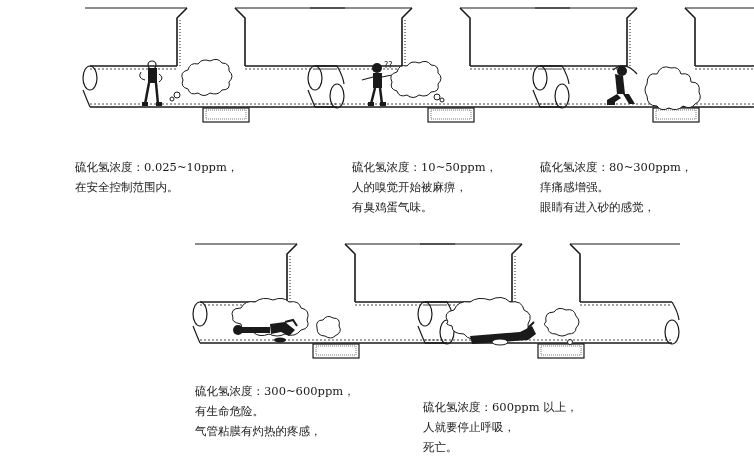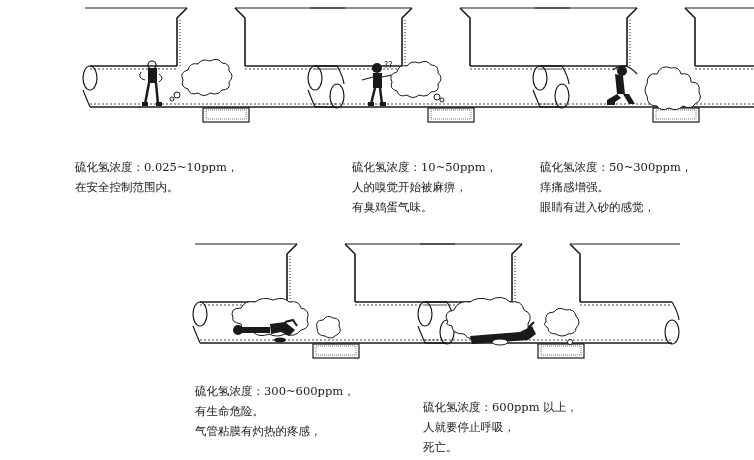--- a/index.html
+++ b/index.html
@@ -106,21 +106,21 @@
     </g>
     <g>
       <circle cx="97" cy="71" r="5" fill="#1a1a1a"></circle>
       <path d="M 90 74 L 98 76 L 100 94 L 92 94 Z" fill="#1a1a1a"></path>
       <path d="M 88 70 Q 100 60 112 74" fill="none" stroke="#1a1a1a" stroke-width="1.2"></path>
       <path d="M 92 94 L 82 100 L 82 105 L 90 105 L 90 102 L 96 98 Z" fill="#1a1a1a"></path>
       <path d="M 98 94 L 104 104 L 110 104 L 104 94 Z" fill="#1a1a1a"></path>
     </g>
   </svg>
   <div class="caption" style="left:15px; top:157px;">
-    <div>硫化氢浓度：50~300ppm，</div>
+    <div>硫化氢浓度：80~300ppm，</div>
     <div>痒痛感增强。</div>
     <div>眼睛有进入砂的感觉，</div>
   </div>
 </div>
 
 <div class="panel" style="left:185px; top:236px; width:280px; height:150px;">
   <svg width="280" height="130">
     <use href="#pipe-scene"></use>
     <g fill="#fff" stroke="#1a1a1a" stroke-width="1">
       <path d="M 48 82 q -4 -10 8 -10 q 4 -8 14 -6 q 8 -6 18 -2 q 10 -4 16 2 q 10 -2 12 6 q 10 2 6 12 q 4 8 -6 10 q -6 8 -16 4 q -8 4 -16 0 q -10 4 -16 -2 q -12 0 -12 -8 q -10 -2 -8 -6 z"></path>

